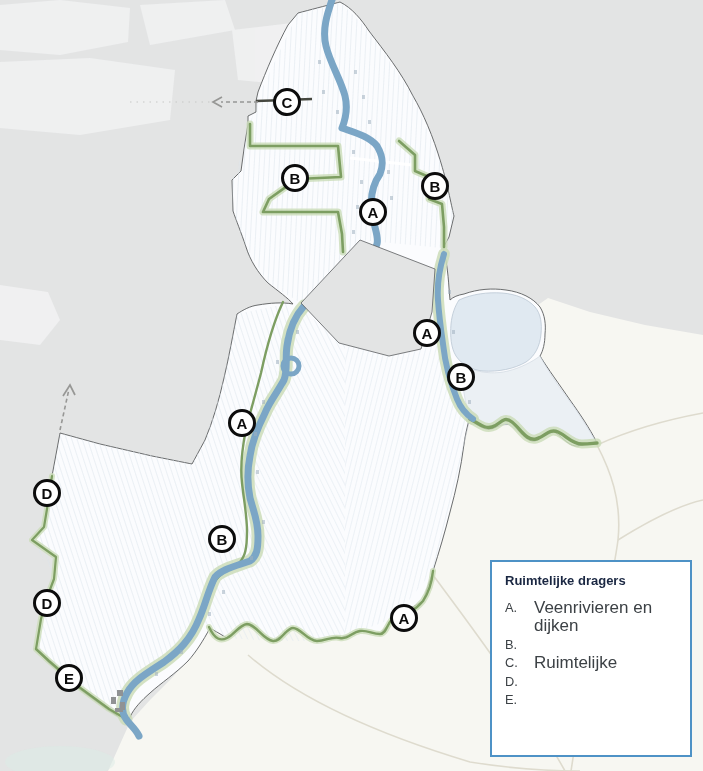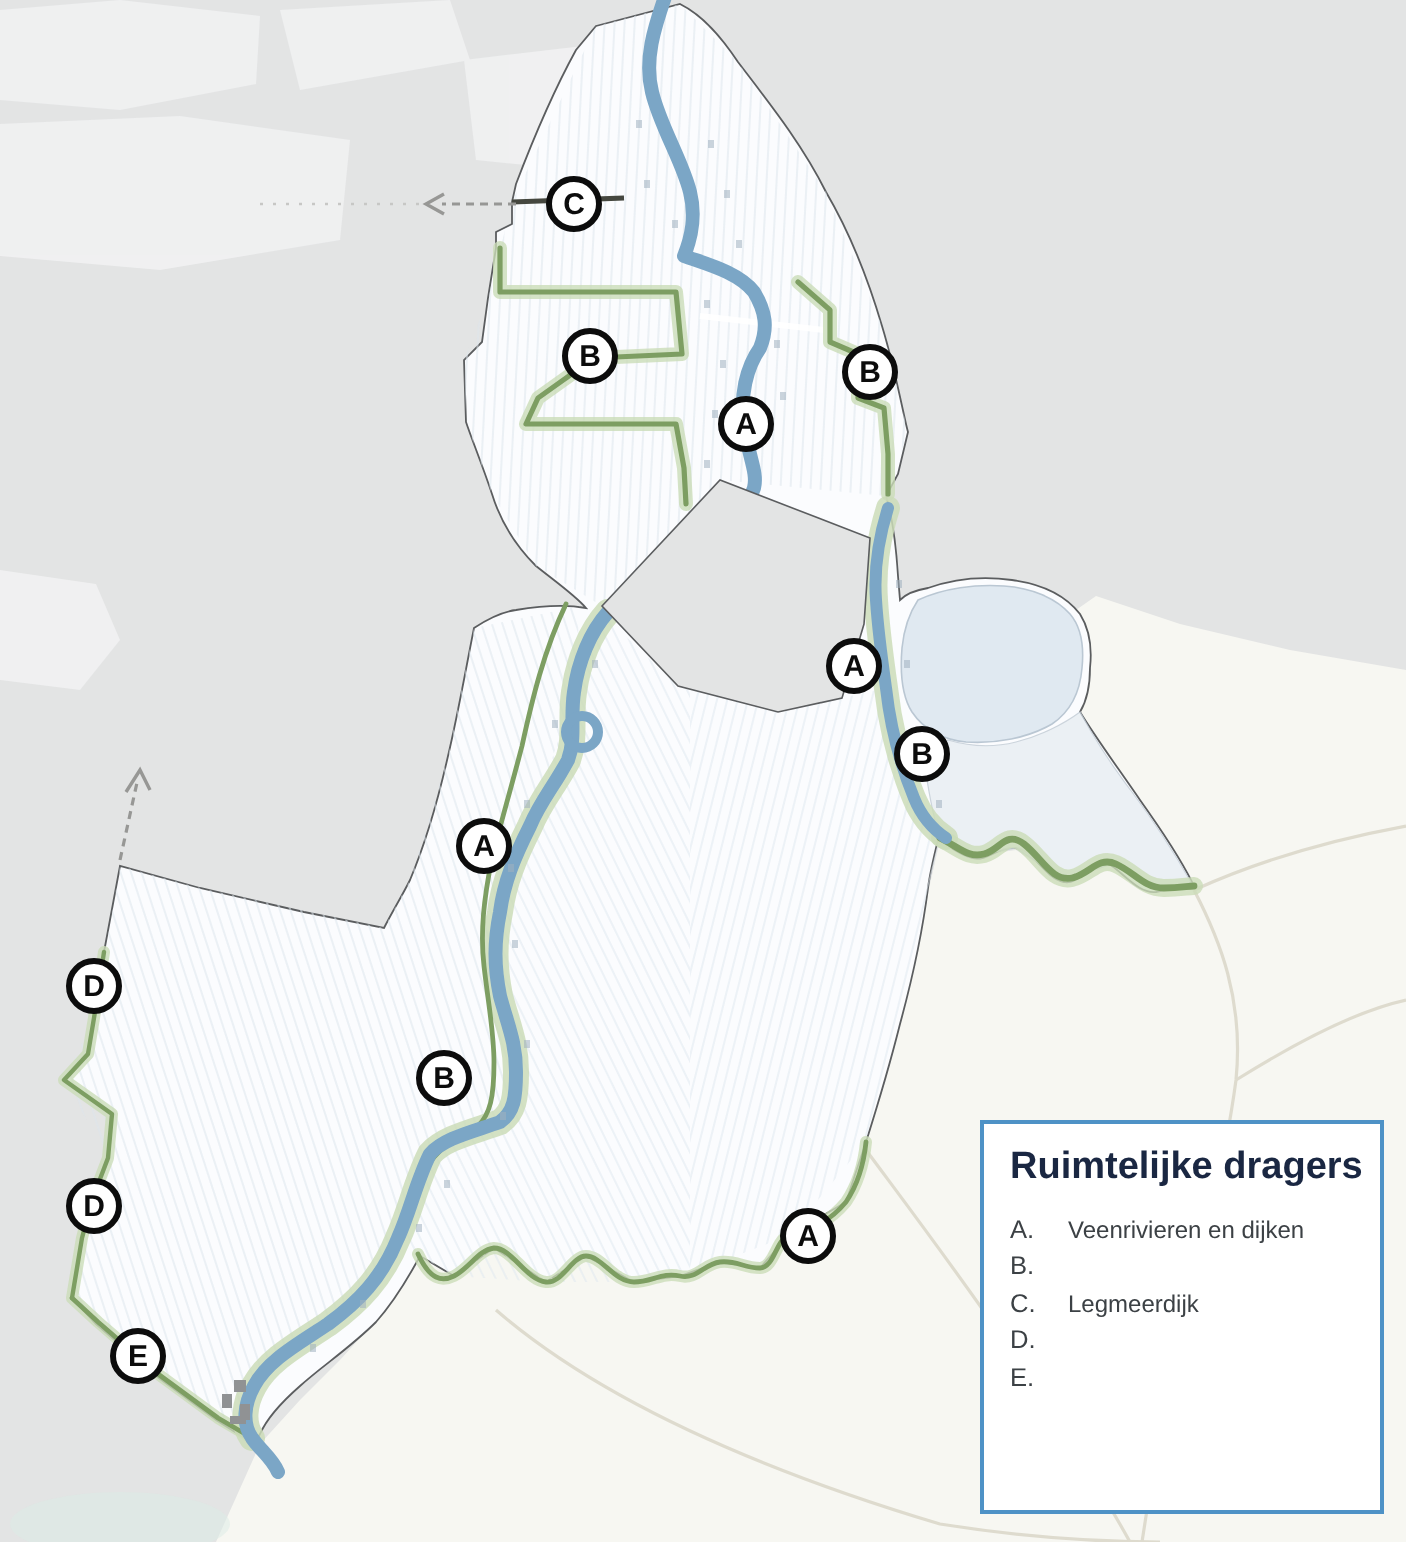--- a/index.html
+++ b/index.html
@@ -28,24 +28,24 @@
 
   
   .marker{position:absolute;width:28px;height:28px;margin-left:-14px;margin-top:-14px;
     box-sizing:border-box;border:3.4px solid var(--marker_ring,#0c0c0c);border-radius:50%;
     background:#ffffff;display:flex;align-items:center;justify-content:center;
     font-weight:bold;font-size:15px;color:#0c0c0c;line-height:1;}
 
   
   .legend{position:absolute;left:490px;top:560px;width:202px;height:197px;box-sizing:border-box;
     background:#ffffff;border:2px solid var(--legend_border,#4e92c6);padding:11px 8px 8px 13px;}
-  .legend-title{font-size:19px;font-weight:bold;color:var(--legend_title,#1a2742);margin:0 0 11px 0;}
+  .legend-title{font-size:13px;font-weight:bold;color:var(--legend_title,#1a2742);margin:0 0 11px 0;}
   .legend-item{display:flex;align-items:flex-start;}
   .legend-letter{width:29px;flex:0 0 29px;font-size:12.8px;line-height:18.4px;color:var(--legend_text,#3c4145);}
-  .legend-label{flex:1;font-size:12px;line-height:18.4px;color:var(--legend_text,#3c4145);white-space:pre-line;}
+  .legend-label{flex:1;font-size:17px;line-height:18.4px;color:var(--legend_text,#3c4145);white-space:pre-line;}
 </style>
 </head>
 <body>
 
 <div id="stage">
 
   <svg id="mapsvg" width="703" height="771" viewBox="0 0 703 771" xmlns="http://www.w3.org/2000/svg">
 
     <defs>
       <pattern id="hatchN" width="5" height="5" patternUnits="userSpaceOnUse" patternTransform="rotate(3)">
@@ -227,21 +227,21 @@
     <div class="legend-title">Ruimtelijke dragers</div>
     <div class="legend-item">
       <div class="legend-letter">A.</div>
       <div class="legend-label">Veenrivieren en dijken</div>
     </div>
     <div class="legend-item">
       <div class="legend-letter">B.</div>
     </div>
     <div class="legend-item">
       <div class="legend-letter">C.</div>
-      <div class="legend-label">Legmeerdijk</div>
+      <div class="legend-label">Ruimtelijke</div>
     </div>
     <div class="legend-item">
       <div class="legend-letter">D.</div>
     </div>
     <div class="legend-item">
       <div class="legend-letter">E.</div>
     </div>
   </div>
 
 </div>

